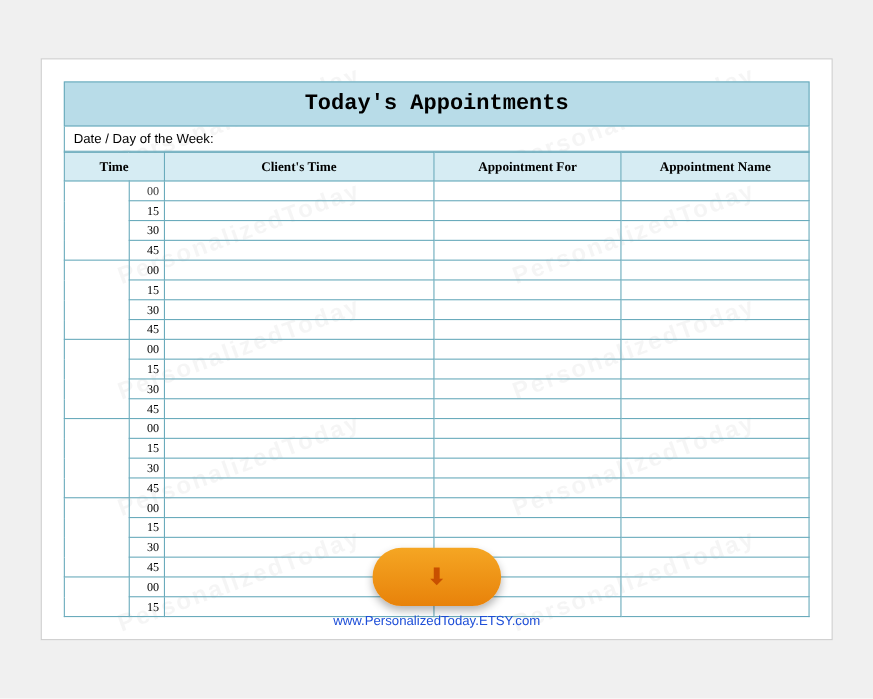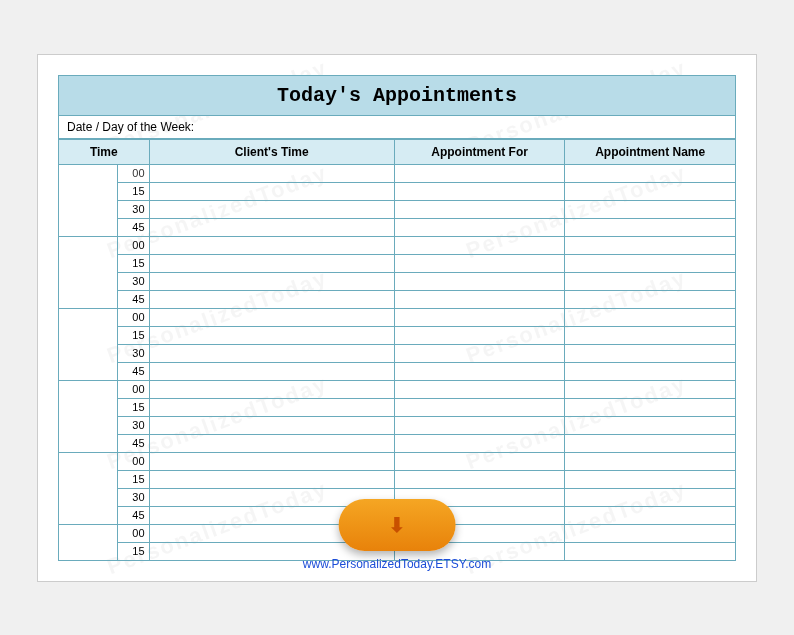--- a/index.html
+++ b/index.html
@@ -61,20 +61,21 @@
     .date-row {
       border: 1px solid #6aabbc;
       border-top: none;
       padding: 4px 8px;
       font-size: 12px;
     }
     .appointments-table {
       width: 100%;
       border-collapse: collapse;
       margin-top: 0;
+      font-family: Liberation Serif, serif;
     }
     .appointments-table th {
       background: #d6ecf3;
       border: 1px solid #6aabbc;
       padding: 5px 4px;
       text-align: center;
       font-size: 12px;
       font-weight: bold;
     }
     .appointments-table td {

